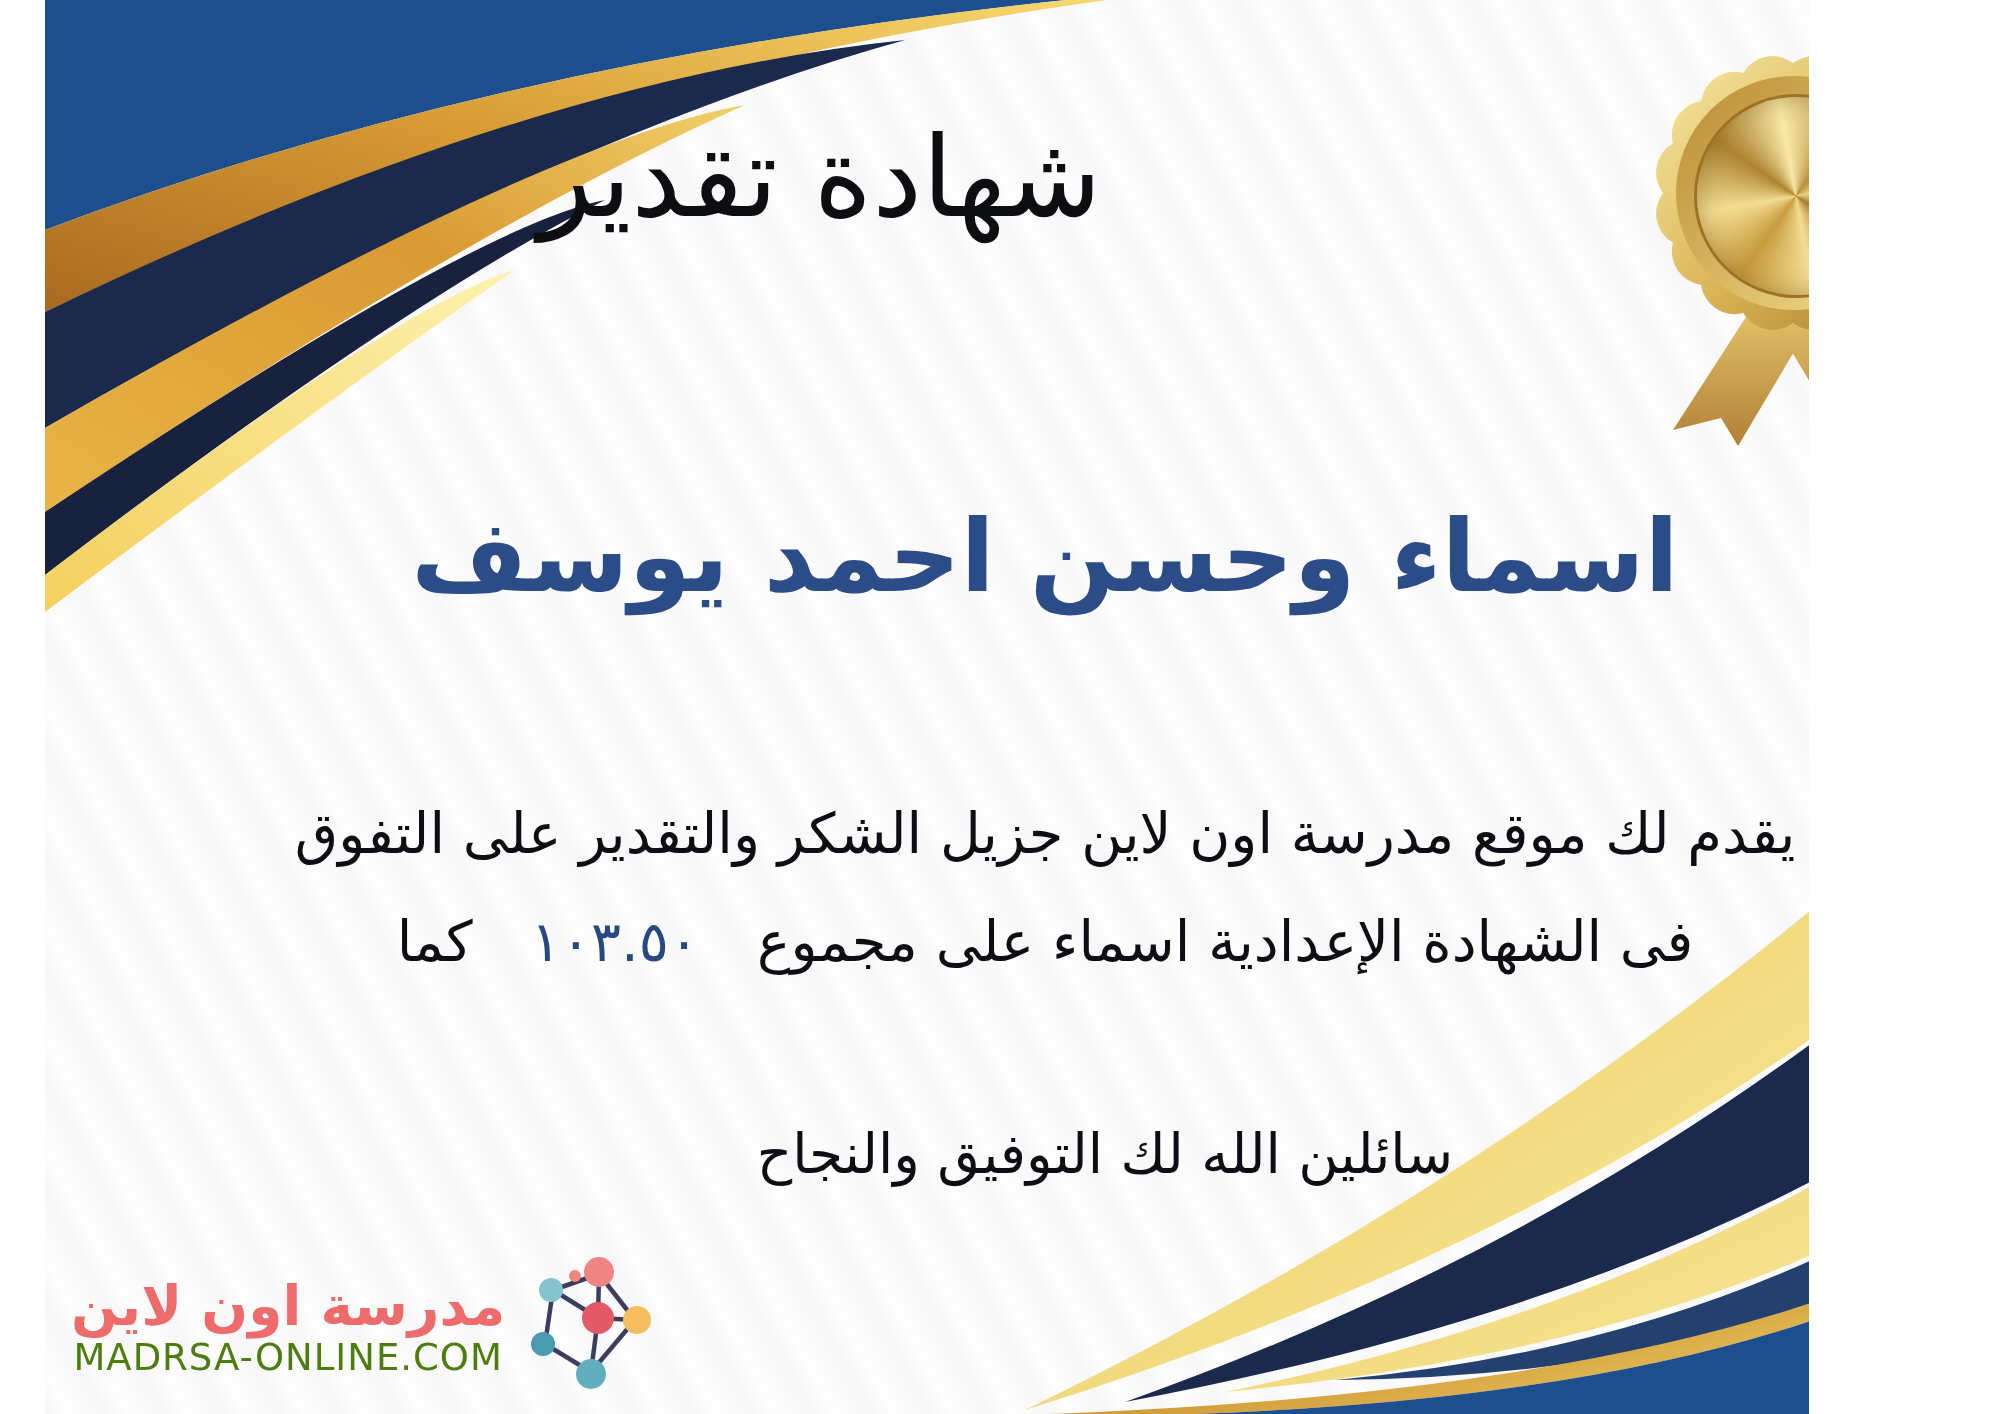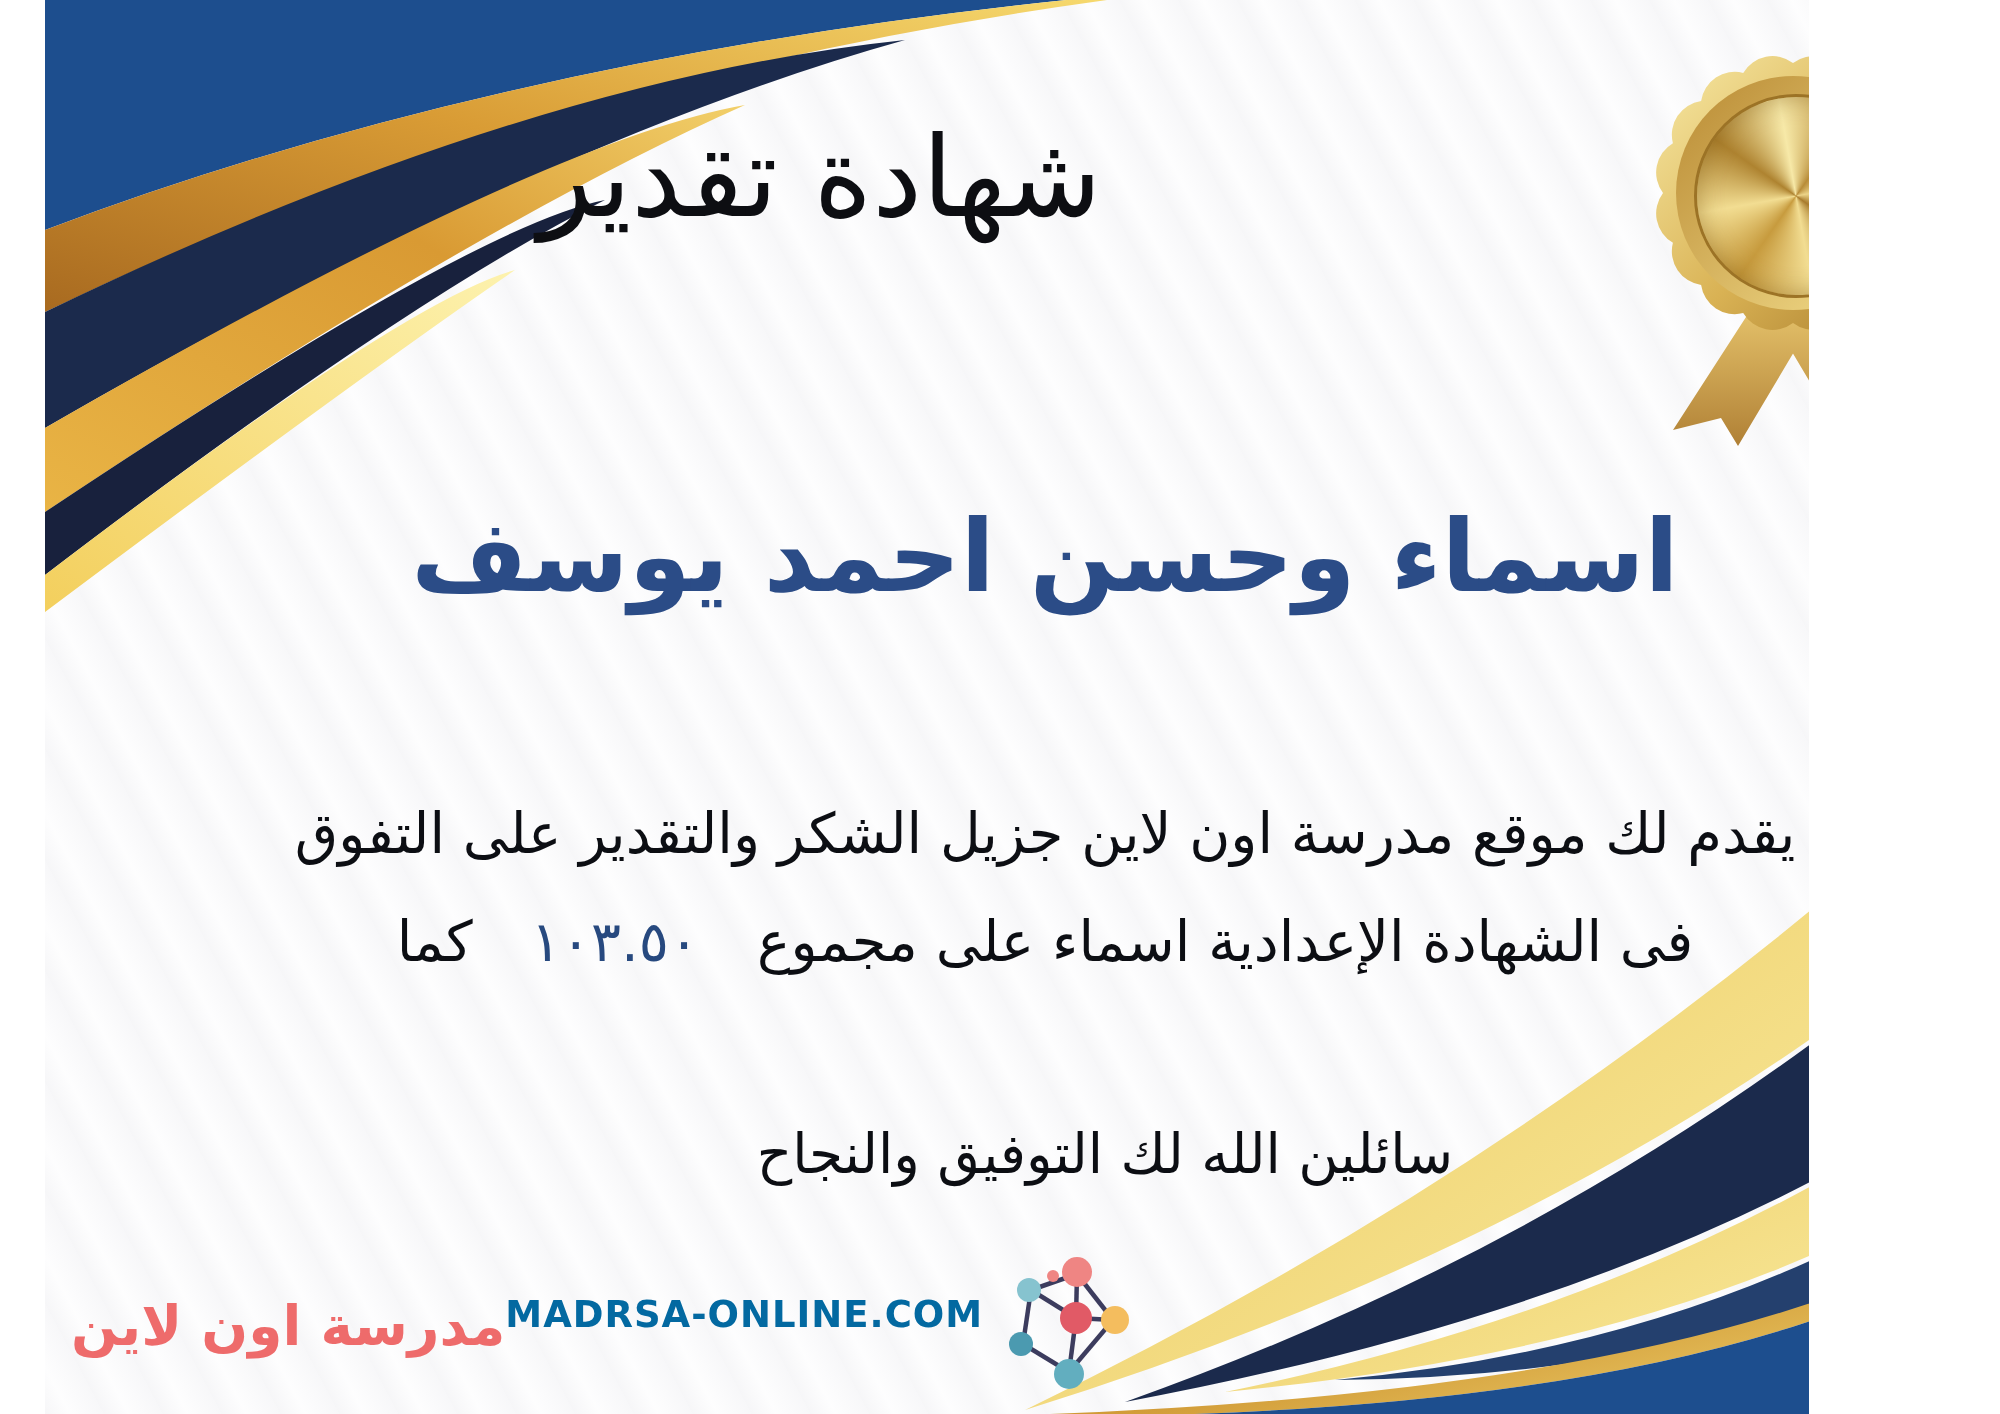--- a/index.html
+++ b/index.html
@@ -41,23 +41,23 @@
     vertical-align:baseline;
   }
   .closing{
     position:absolute;top:1122px;left:0;width:2000px;text-align:center;direction:rtl;
     font-size:55px;color:#0c0e13;transform:translateX(60px);
   }
   
   .brand{
     position:absolute;left:26px;bottom:16px;display:flex;align-items:center;gap:16px;
   }
-  .brand-texts{display:flex;flex-direction:row;}
+  .brand-texts{display:flex;flex-direction:column;align-items:center;}
   .brand-arabic{direction:rtl;font-size:55px;font-weight:bold;color:#ee6b6b;line-height:1.15;}
-  .brand-domain{font-size:37px;font-weight:bold;color:#0369a1;letter-spacing:1px;line-height:1.1;}
+  .brand-domain{font-size:37px;font-weight:normal;color:#4d7c0f;letter-spacing:1px;line-height:1.1;}
 </style>
 </head>
 <body>
 
 <div class="certificate">
 
   <div class="bg-stripes"></div>
 
   <svg class="corner-svg" width="2000" height="1414" viewBox="0 0 2000 1414">
     <defs>

